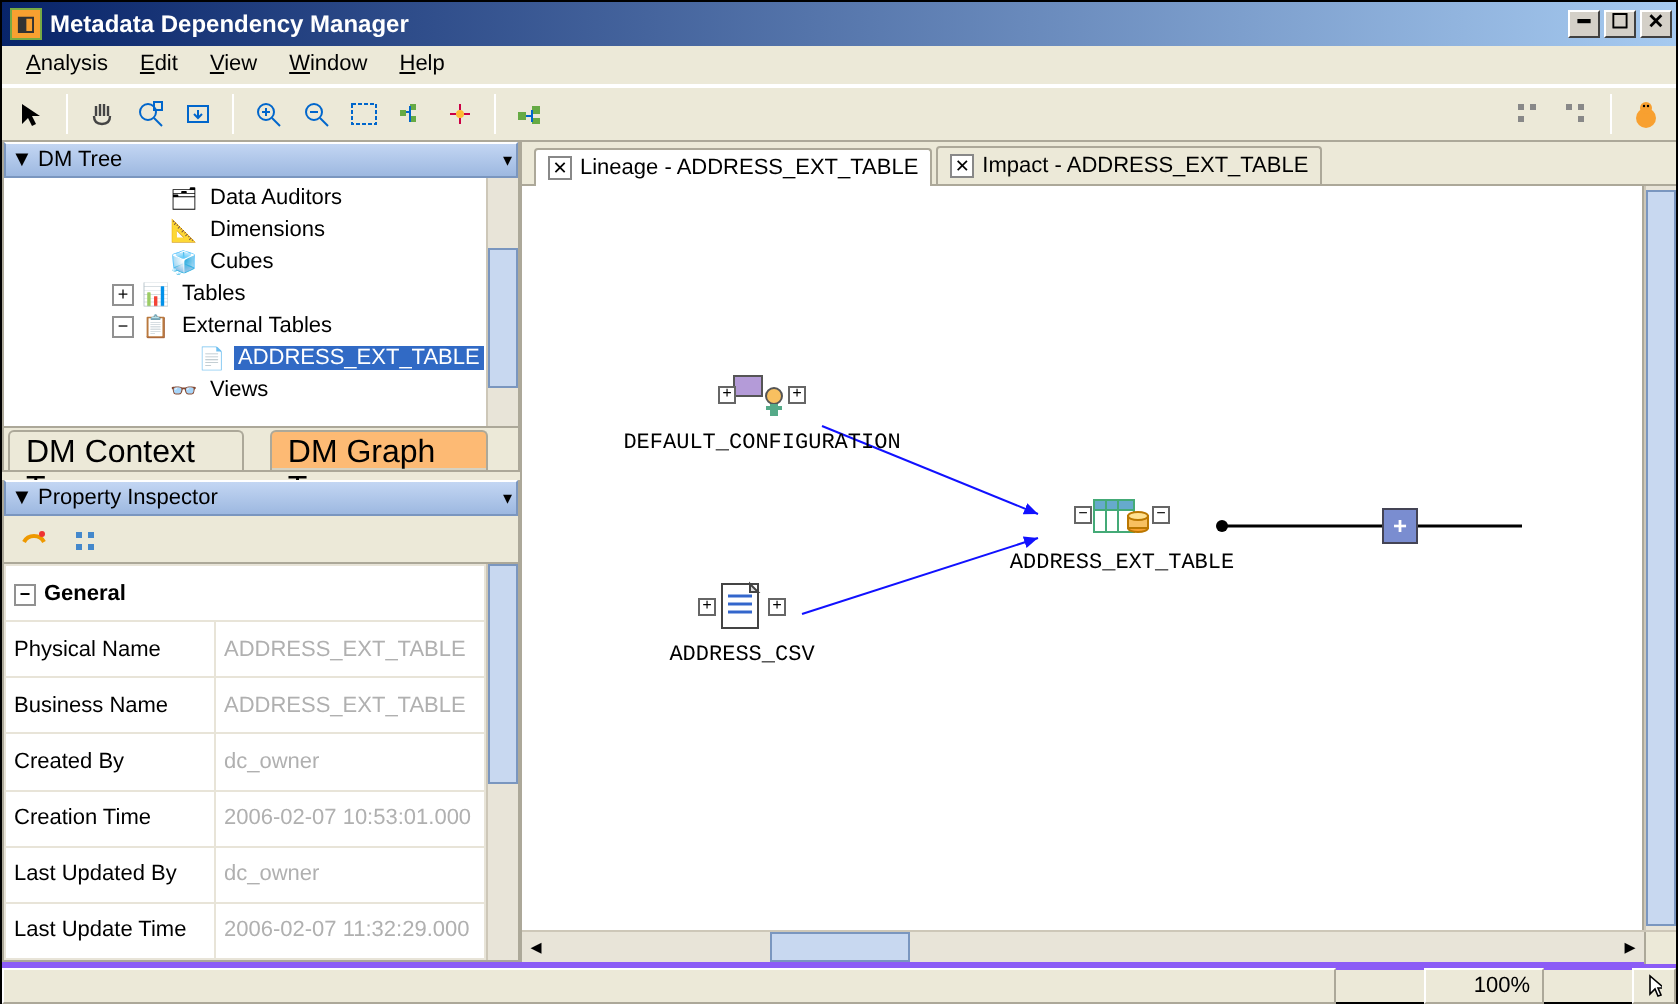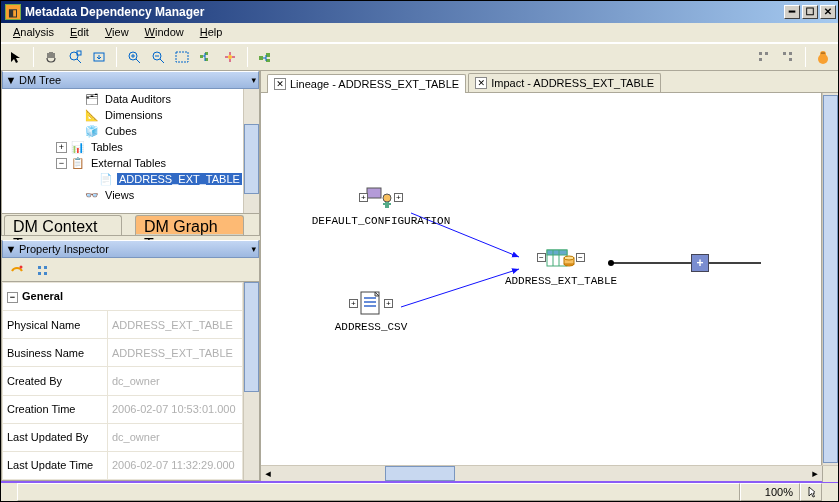--- a/index.html
+++ b/index.html
@@ -74,21 +74,21 @@
   .ctab .xbtn { width:12px;height:12px;border:1px solid #888; display:flex;align-items:center;justify-content:center; font-size:9px; line-height:1; background:#fff; cursor:pointer;}
   .ctab.active { background:#fff; position:relative; top:1px;}
   .canvas-wrap { flex:1; display:flex; min-height:0;}
   .canvas { flex:1; background:#fff; position:relative; border-right:1px solid #aca899;}
   .canvas-scroll-v { width:16px; background:#e8e4d8; border-left:1px solid #cdc7b8; position:relative;}
   .canvas-scroll-h { height:16px; background:#e8e4d8; border-top:1px solid #cdc7b8; display:flex; align-items:center; position:relative;}
   .hthumb { position:absolute; top:0;bottom:0; background:#c8d8f0; border:1px solid #7a96bf;}
   .node { position:absolute; text-align:center; font-family: "Courier New", monospace; font-size:11px;}
   .node .nicon { width:40px;height:30px; display:inline-flex;align-items:center;justify-content:center; position:relative;}
   .pebox { width:9px;height:9px;border:1px solid #666;background:#fff;display:inline-flex;align-items:center;justify-content:center;font-size:8px;line-height:1;position:absolute; color:#000; cursor:pointer;}
-  .statusbar { height:20px; border-top:2px solid #8b5cf6; display:flex; align-items:center; padding:0 16px;}
+  .statusbar { height:20px; border-top:4px solid #8b5cf6; display:flex; align-items:center; padding:0 0;gap:44px;}
   .statuscell { border:1px solid #aca899; border-top-color:#fff; border-left-color:#fff; height:18px; padding:0 6px; display:inline-flex;align-items:center;}
   svg { display:block; }
 </style>
 </head>
 <body>
 
 <div class="window">
 
   <div class="titlebar">
     <span class="icon">◧</span>

